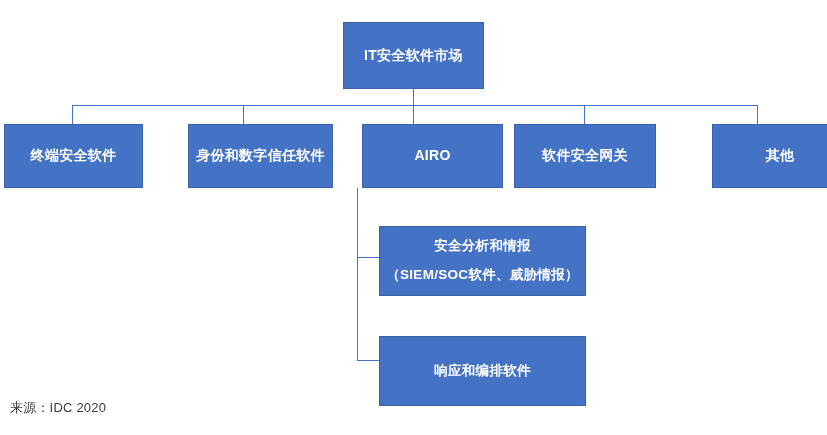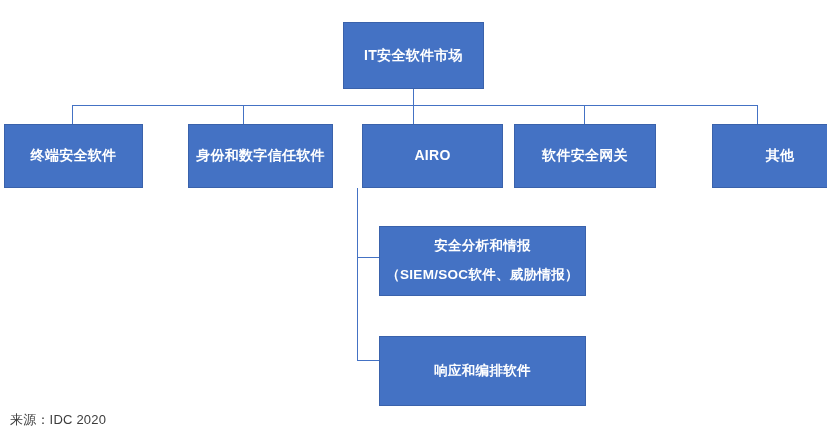--- a/index.html
+++ b/index.html
@@ -75,21 +75,20 @@
 
   .source-note {
     position: absolute;
     left: 10px;
     top: 399px;
     font-size: 13px;
     font-weight: normal;
     color: #3C3C3C;
     letter-spacing: 0.2px;
     white-space: nowrap;
-    margin-top: 12px;
   }
 </style>
 </head>
 <body>
 
 <div id="diagram-root">
 
   <div class="node node-root">
     <span>IT安全软件市场</span>
   </div>

